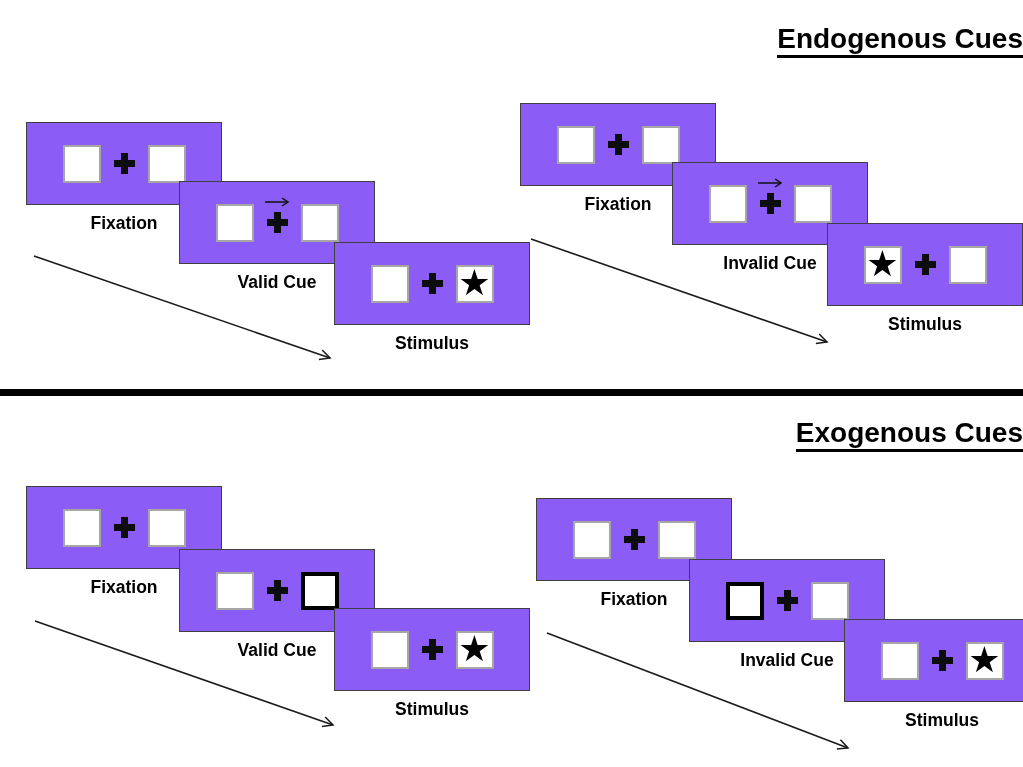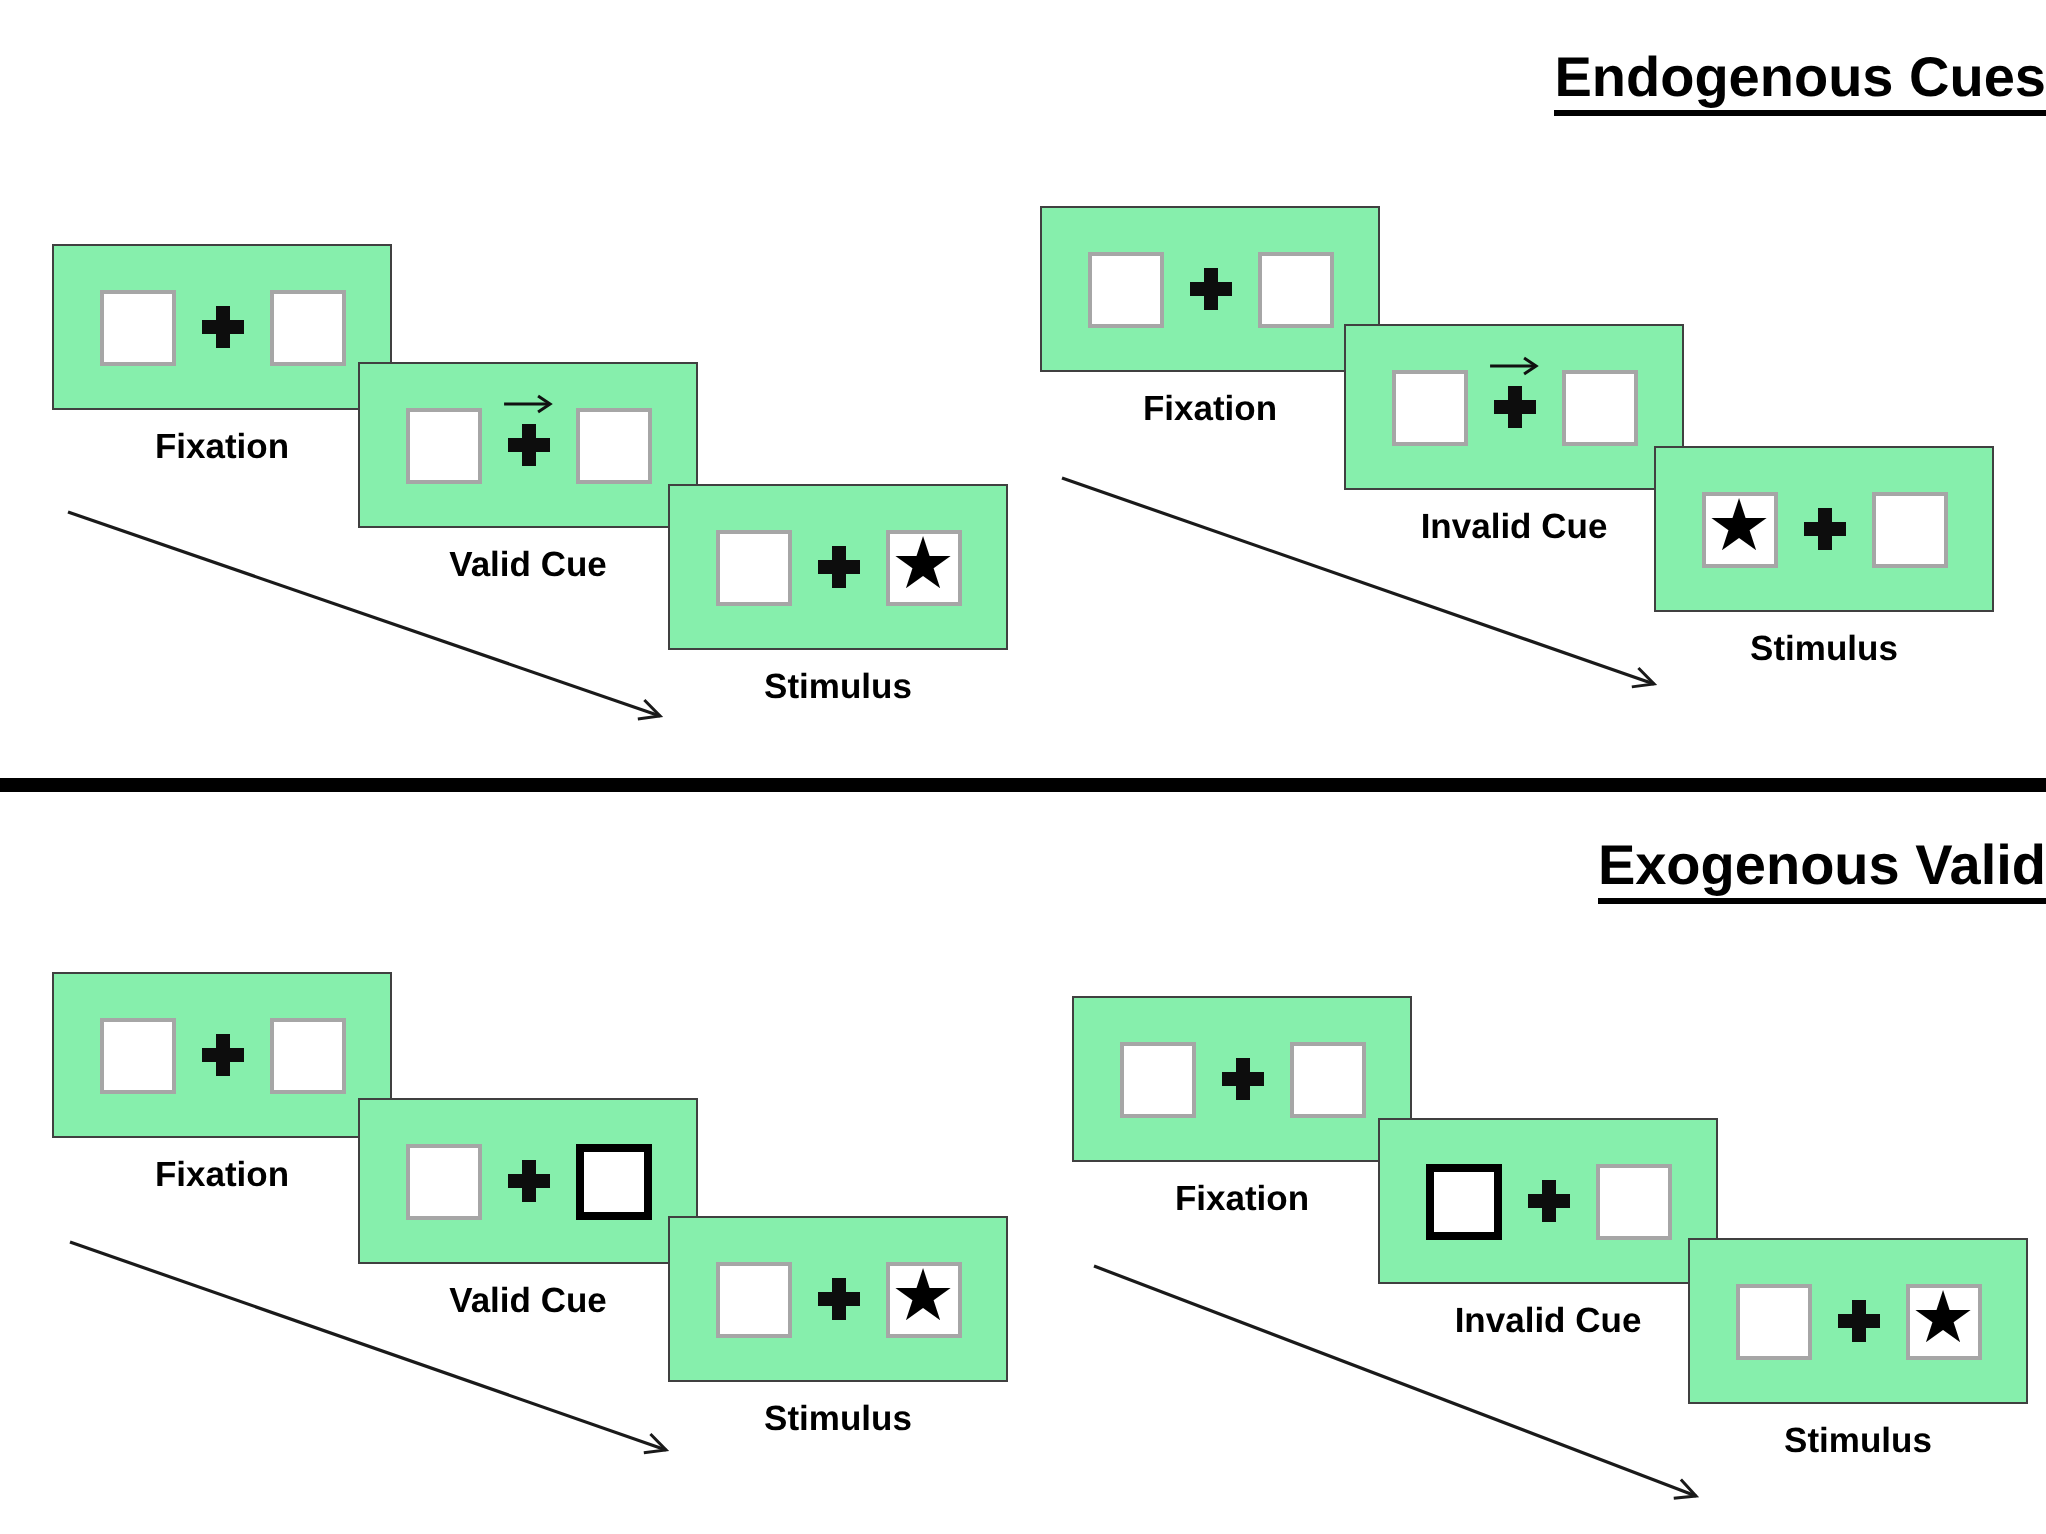--- a/index.html
+++ b/index.html
@@ -5,21 +5,21 @@
   html,body{margin:0;padding:0}
   body{
     width:1023px;height:767px;position:relative;background:#ffffff;
     font-family:"Liberation Sans",sans-serif;overflow:hidden;color:#000;
   }
   .section-title{position:absolute;left:0;width:100%;text-align:right;
     font-weight:bold;font-size:28px;line-height:34px;color:#000}
   .section-title .u{border-bottom:3px solid #000;padding-bottom:1px}
   .divider{position:absolute;left:0;top:389px;width:1023px;height:7px;background:#000}
 
-  .panel{position:absolute;width:170px;height:83px;background:#86efac;
+  .panel{position:absolute;width:196px;height:83px;background:#8b5cf6;
     border:1.5px solid #404040;box-sizing:border-box}
   .row{display:flex;align-items:center;justify-content:center;gap:13px;height:100%}
   .sq{width:38px;height:38px;border:2px solid #a6a6a6;box-sizing:border-box;background:#fff;
     display:flex;align-items:center;justify-content:center}
   .sq.bold{border:4px solid #000}
   .star{font-family:"DejaVu Sans",sans-serif;font-size:36px;line-height:34px;margin-top:-2px;color:#000}
   .plus-wrap{position:relative;width:21px;height:21px;flex:0 0 auto}
   .plus{position:absolute;left:0;top:0;width:21px;height:21px}
   .plus::before{content:"";position:absolute;left:0;top:7px;width:21px;height:7px;background:#0d0d0d}
   .plus::after{content:"";position:absolute;left:7px;top:0;width:7px;height:21px;background:#0d0d0d}
@@ -28,21 +28,21 @@
     font-weight:bold;font-size:17.5px;white-space:nowrap;color:#000}
   .tl-arrow{position:absolute}
 </style>
 </head>
 <body>
 
 <div class="section-title" style="top:22px">
   <span class="u">Endogenous Cues</span>
 </div>
 <div class="section-title" style="top:416px">
-  <span class="u">Exogenous Valid</span>
+  <span class="u">Exogenous Cues</span>
 </div>
 
 <div class="divider"></div>
 
 <div class="panel" style="left:26px;top:122px;z-index:1">
     <div class="row">
       <div class="sq"></div>
       <div class="plus-wrap">
         <div class="plus"></div>
       </div>

